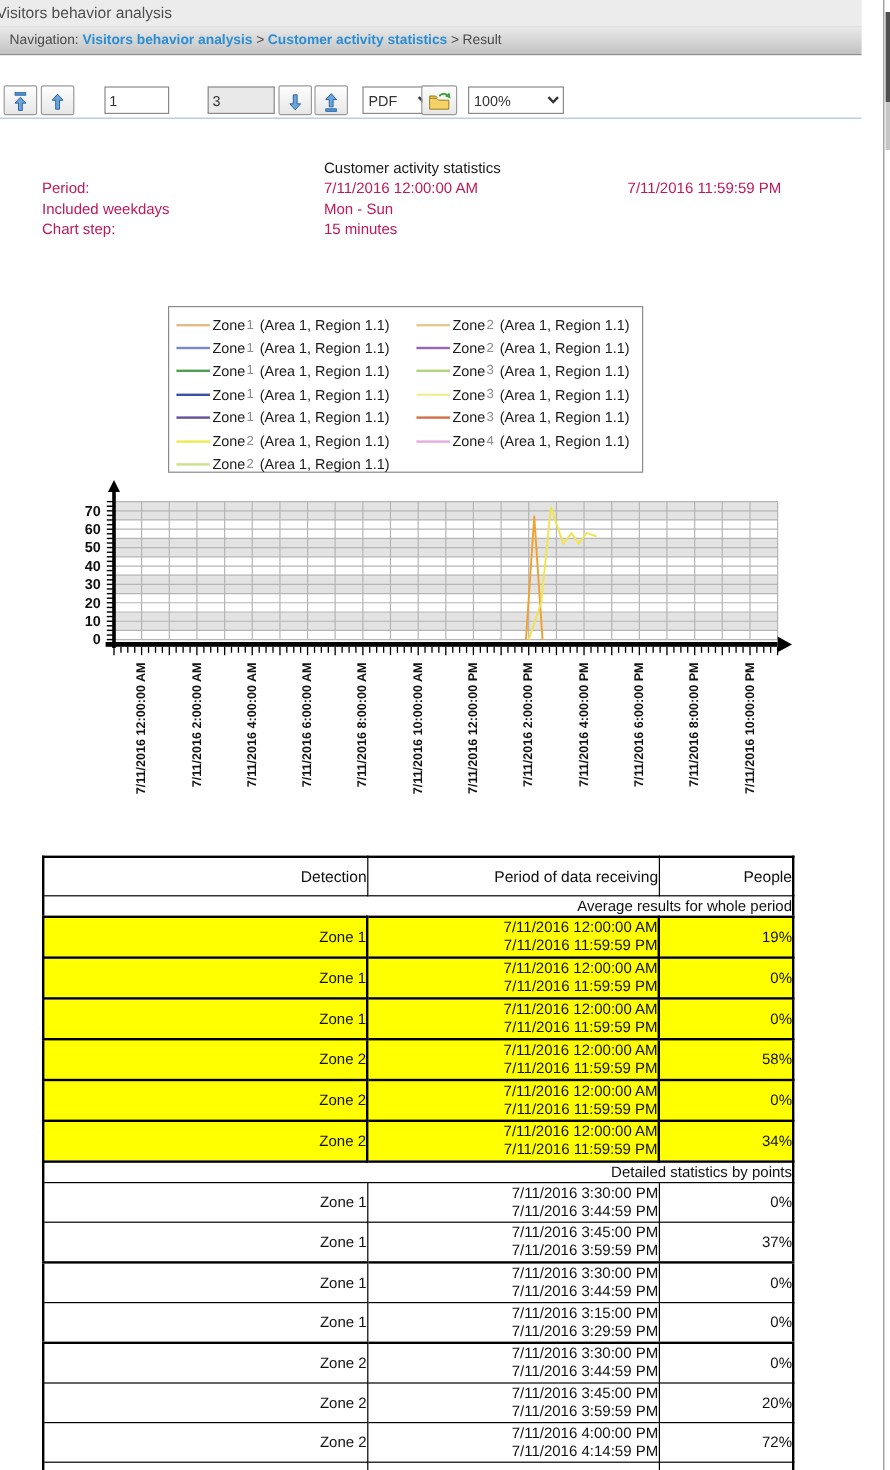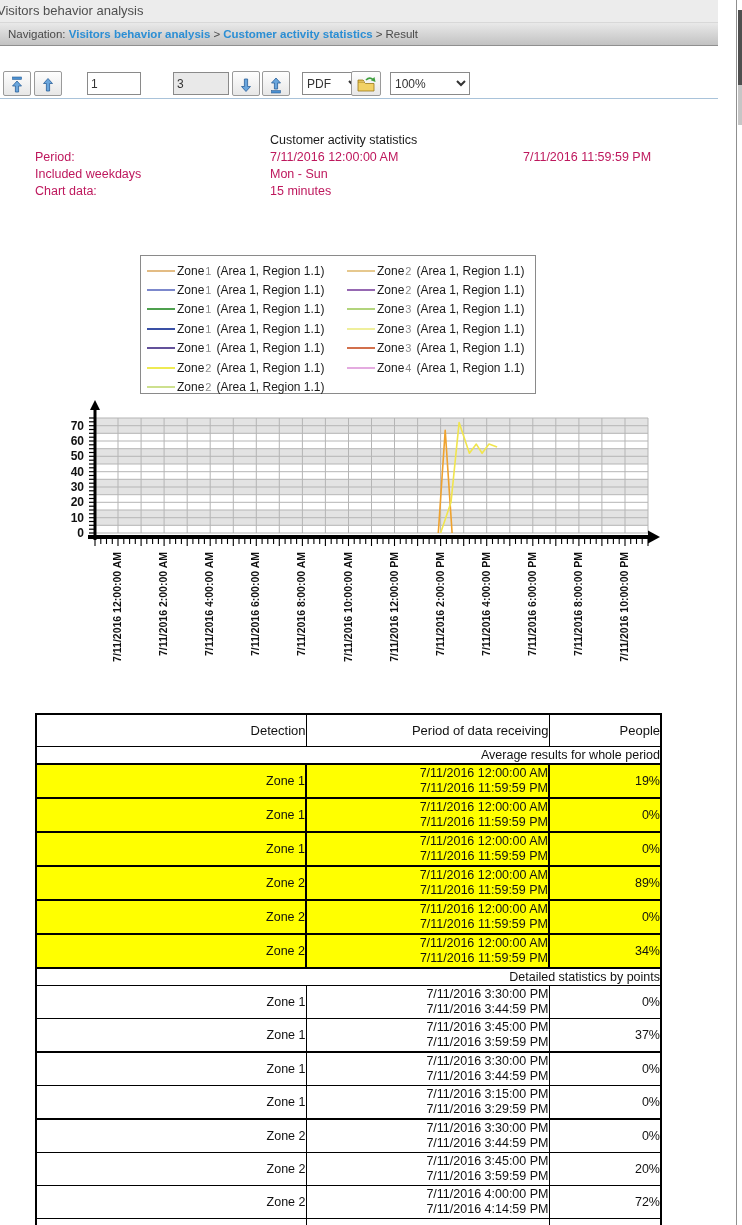--- a/index.html
+++ b/index.html
@@ -149,21 +149,21 @@
   <div class="field-row">
     <span class="field-label">Period:</span>
     <span class="field-value">7/11/2016 12:00:00 AM</span>
     <span class="field-value2">7/11/2016 11:59:59 PM</span>
   </div>
   <div class="field-row">
     <span class="field-label">Included weekdays</span>
     <span class="field-value">Mon - Sun</span>
   </div>
   <div class="field-row">
-    <span class="field-label">Chart data:</span>
+    <span class="field-label">Chart step:</span>
     <span class="field-value">15 minutes</span>
   </div>
 </div>
 
 <div class="legend-box" id="legend-box">
     <div class="legend-col c0">
       <div class="legend-entry">
         <span class="legend-line" style="background:#e3bc84"></span>
         <span>Zone</span>
         <span class="legend-num">1</span>
@@ -489,21 +489,21 @@
           <div class="period-line">7/11/2016 11:59:59 PM</div>
         </td>
         <td>0%</td>
       </tr>
       <tr class="data hl">
         <td>Zone 2</td>
         <td>
           <div class="period-line">7/11/2016 12:00:00 AM</div>
           <div class="period-line">7/11/2016 11:59:59 PM</div>
         </td>
-        <td>89%</td>
+        <td>58%</td>
       </tr>
       <tr class="data hl">
         <td>Zone 2</td>
         <td>
           <div class="period-line">7/11/2016 12:00:00 AM</div>
           <div class="period-line">7/11/2016 11:59:59 PM</div>
         </td>
         <td>0%</td>
       </tr>
       <tr class="data hl">

